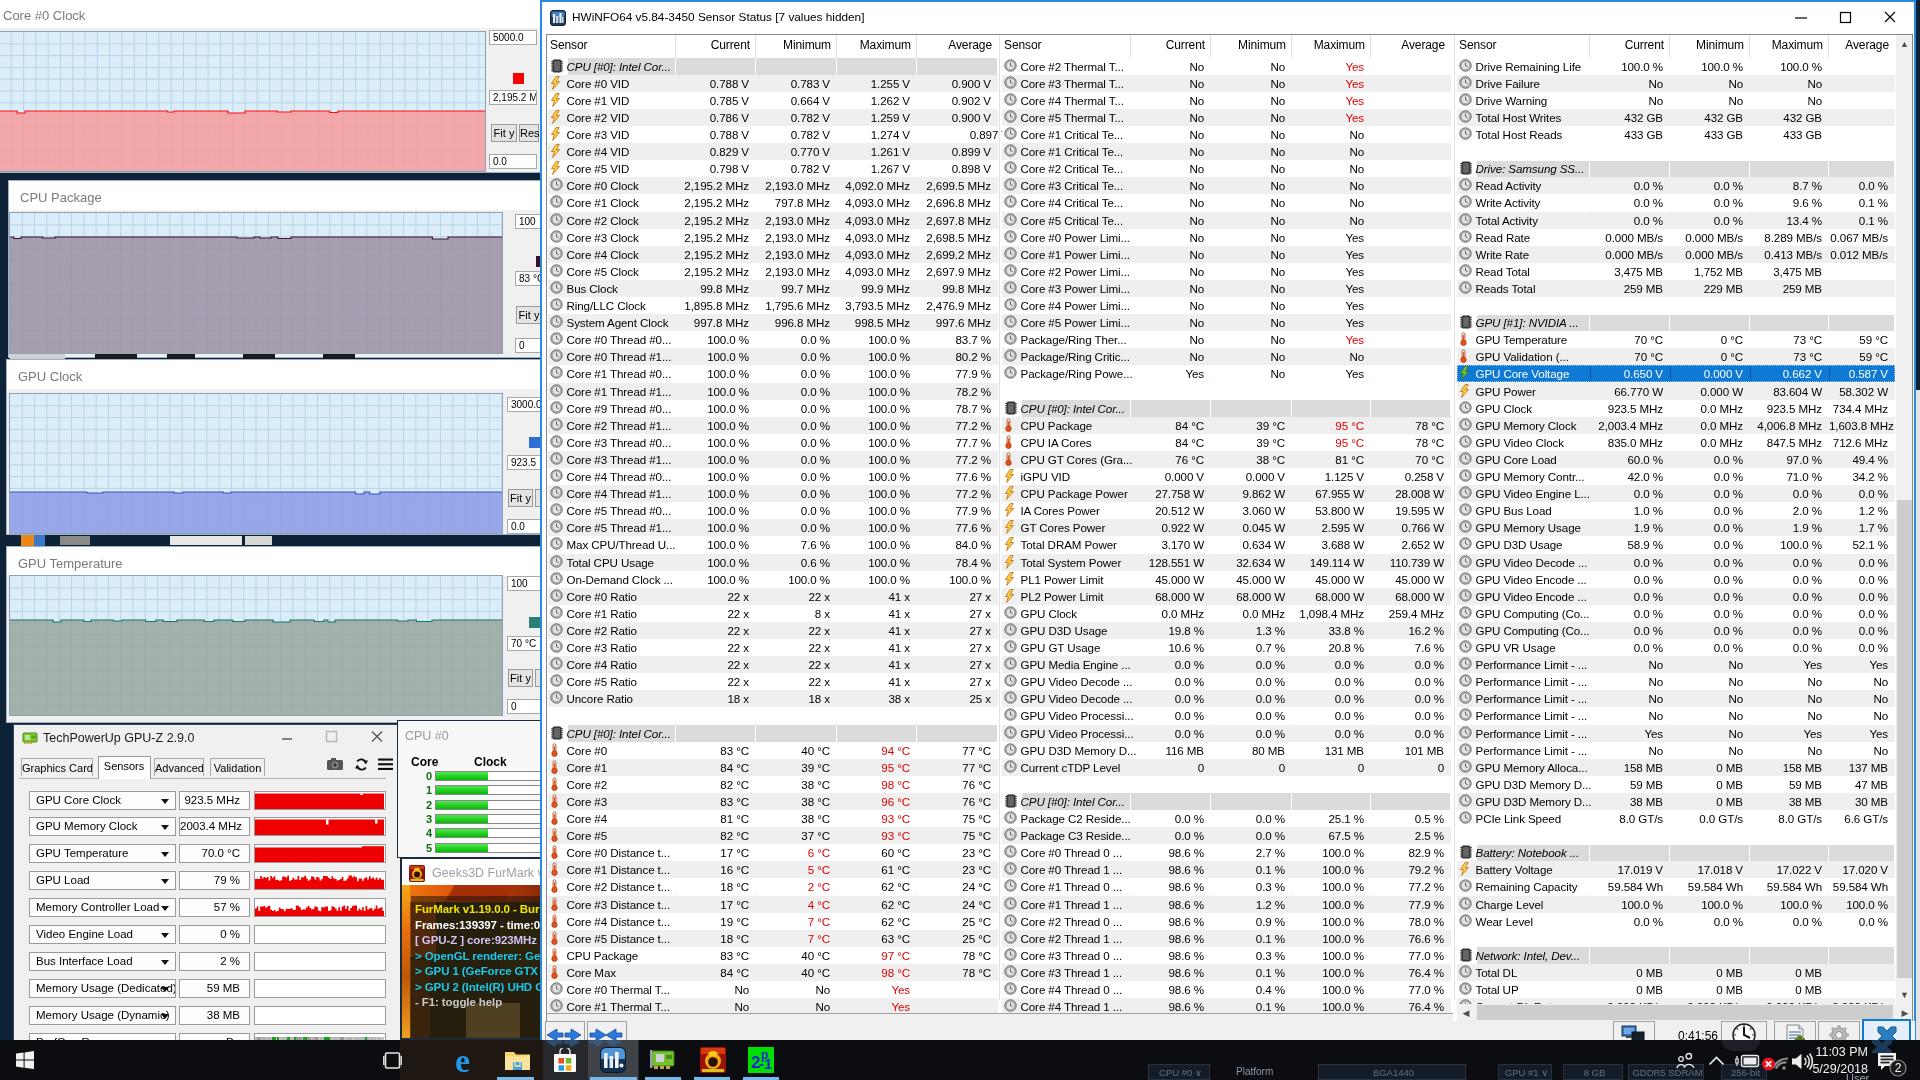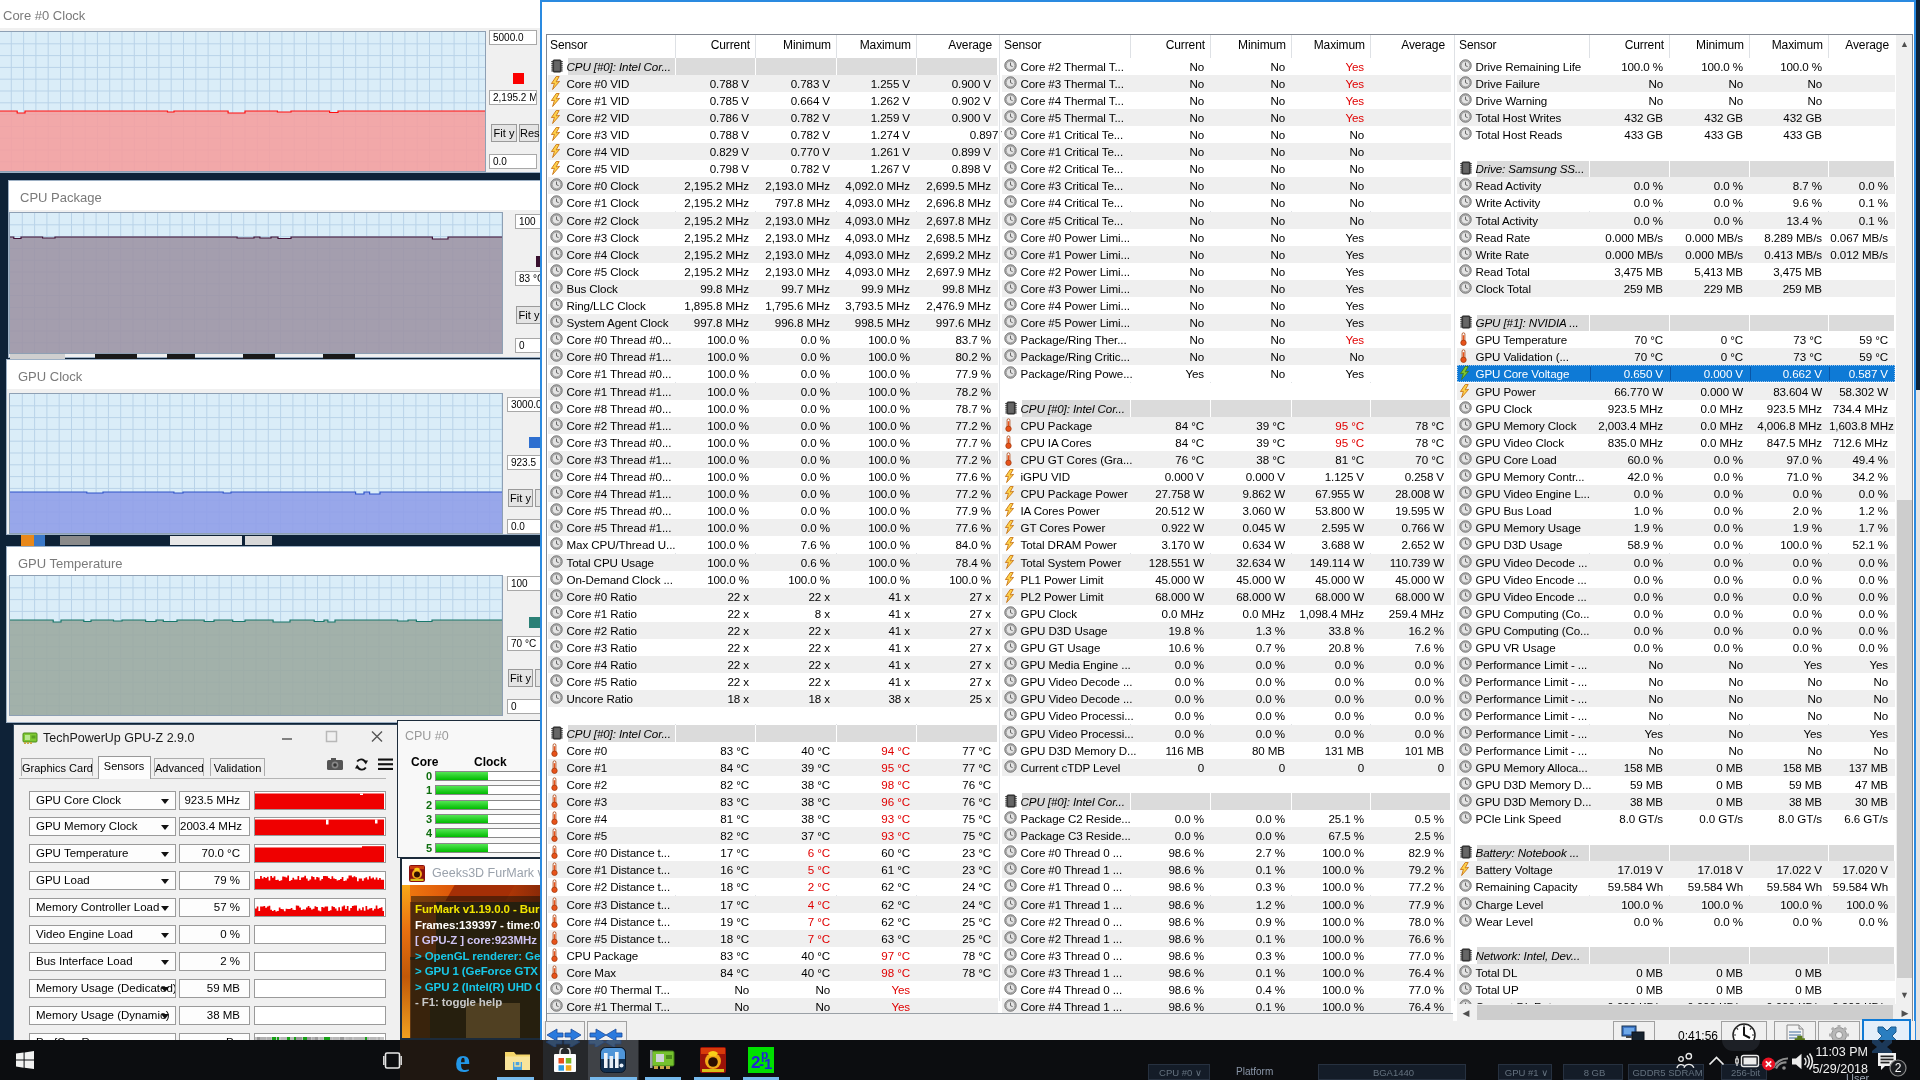--- a/index.html
+++ b/index.html
@@ -503,20 +503,36 @@
 <div class="ftxt" style="top:18px;color:#f0e400">FurMark v1.19.0.0 - Burn</div>
 <div class="ftxt" style="top:33.5px;color:#ffffff">Frames:139397 - time:0</div>
 <div class="ftxt" style="top:49px;color:#cfc4f4">[ GPU-Z ] core:923MHz -</div>
 <div class="ftxt" style="top:64.5px;color:#18c8e8">&gt; OpenGL renderer: Ge</div>
 <div class="ftxt" style="top:80px;color:#18c8e8">&gt; GPU 1 (GeForce GTX 1</div>
 <div class="ftxt" style="top:95.5px;color:#18c8e8">&gt; GPU 2 (Intel(R) UHD Gr</div>
 <div class="ftxt" style="top:111px;color:#c8c8c8">- F1: toggle help</div>
 </div>
 </div>
 <div id="hw">
+<div id="hwtitle">
+<svg style="position:absolute;left:8px;top:8px" width="16" height="16" viewBox="0 0 16 16">
+<rect x="0.5" y="0.5" width="15" height="15" rx="2.5" fill="#1b3a5c" stroke="#102030"></rect>
+<rect x="1.5" y="1.5" width="13" height="6" rx="2" fill="#3f7fc0"></rect>
+<rect x="3" y="4" width="2.2" height="9" fill="#e8eef4"></rect>
+<rect x="6.2" y="6" width="2.2" height="7" fill="#dde6ee"></rect>
+<rect x="9.4" y="3" width="2.2" height="10" fill="#e8eef4"></rect>
+<rect x="12" y="7" width="1.6" height="6" fill="#ccd8e4"></rect>
+</svg>
+<div class="t">HWiNFO64 v5.84-3450 Sensor Status [7 values hidden]</div>
+<svg style="position:absolute;left:1245px;top:8px" width="130" height="16" viewBox="0 0 130 16">
+<path d="M8 8 H20" stroke="#000" stroke-width="1.2"></path>
+<rect x="53.5" y="2.5" width="10" height="10" fill="none" stroke="#000" stroke-width="1.2"></rect>
+<path d="M98 2 L108 12 M108 2 L98 12" stroke="#000" stroke-width="1.2"></path>
+</svg>
+    </div>
 <div id="hwlist">
 <div class="panel" style="left:1px;width:450px;height:980px">
         <div class="phead">
           <span class="hn" style="left:0px;width:127px">Sensor</span>
           <span class="hv" style="left:128px;width:79px">Current</span>
           <span class="hv" style="left:208px;width:80px">Minimum</span>
           <span class="hv" style="left:289px;width:79px">Maximum</span>
           <span class="hv" style="left:369px;width:80px">Average</span>
         </div>
         <i class="vsep" style="left:127px;height:980px"></i>
@@ -804,21 +820,21 @@
           <span class="cv" style="left:369px;width:74px">78.2 %</span>
         </div>
         <div class="row zw" style="top:364.6px">
           <span class="icw">
             <svg class="ic" width="13" height="13" viewBox="0 0 13 13">
               <circle cx="6.5" cy="6.5" r="5.7" fill="#b9b9b9" stroke="#6e6e6e" stroke-width="1"></circle>
               <circle cx="6.5" cy="6.5" r="4.3" fill="#e3e3e3" stroke="#8d8d8d" stroke-width="0.7"></circle>
               <path d="M6.5 3.6 L6.5 6.7 L8.6 7.6" stroke="#555" stroke-width="0.9" fill="none"></path>
             </svg>
           </span>
-          <span class="nm">Core #8 Thread #0...</span>
+          <span class="nm">Core #9 Thread #0...</span>
           <span class="cv" style="left:128px;width:73px">100.0 %</span>
           <span class="cv" style="left:208px;width:74px">0.0 %</span>
           <span class="cv" style="left:289px;width:73px">100.0 %</span>
           <span class="cv" style="left:369px;width:74px">78.7 %</span>
         </div>
         <div class="row zb" style="top:381.70000000000005px">
           <span class="icw">
             <svg class="ic" width="13" height="13" viewBox="0 0 13 13">
               <circle cx="6.5" cy="6.5" r="5.7" fill="#b9b9b9" stroke="#6e6e6e" stroke-width="1"></circle>
               <circle cx="6.5" cy="6.5" r="4.3" fill="#e3e3e3" stroke="#8d8d8d" stroke-width="0.7"></circle>
@@ -2268,33 +2284,33 @@
         <div class="row zw" style="top:227.8px">
           <span class="icw">
             <svg class="ic" width="13" height="13" viewBox="0 0 13 13">
               <circle cx="6.5" cy="6.5" r="5.7" fill="#b9b9b9" stroke="#6e6e6e" stroke-width="1"></circle>
               <circle cx="6.5" cy="6.5" r="4.3" fill="#e3e3e3" stroke="#8d8d8d" stroke-width="0.7"></circle>
               <path d="M6.5 3.6 L6.5 6.7 L8.6 7.6" stroke="#555" stroke-width="0.9" fill="none"></path>
             </svg>
           </span>
           <span class="nm">Read Total</span>
           <span class="cv" style="left:133px;width:73px">3,475 MB</span>
-          <span class="cv" style="left:213px;width:73px">5,413 MB</span>
+          <span class="cv" style="left:213px;width:73px">1,752 MB</span>
           <span class="cv" style="left:293px;width:72px">3,475 MB</span>
           <span class="cv" style="left:372px;width:59px"></span>
         </div>
         <div class="row zb" style="top:244.9px">
           <span class="icw">
             <svg class="ic" width="13" height="13" viewBox="0 0 13 13">
               <circle cx="6.5" cy="6.5" r="5.7" fill="#b9b9b9" stroke="#6e6e6e" stroke-width="1"></circle>
               <circle cx="6.5" cy="6.5" r="4.3" fill="#e3e3e3" stroke="#8d8d8d" stroke-width="0.7"></circle>
               <path d="M6.5 3.6 L6.5 6.7 L8.6 7.6" stroke="#555" stroke-width="0.9" fill="none"></path>
             </svg>
           </span>
-          <span class="nm">Clock Total</span>
+          <span class="nm">Reads Total</span>
           <span class="cv" style="left:133px;width:73px">259 MB</span>
           <span class="cv" style="left:213px;width:73px">229 MB</span>
           <span class="cv" style="left:293px;width:72px">259 MB</span>
           <span class="cv" style="left:372px;width:59px"></span>
         </div>
         <div class="row we" style="top:262.00000000000006px"></div>
         <div class="row hd" style="top:279.1px">
           <i class="hblk" style="left:19.5px;width:112.0px"></i>
           <i class="hblk" style="left:133.0px;width:78.5px"></i>
           <i class="hblk" style="left:213.0px;width:78.5px"></i>

